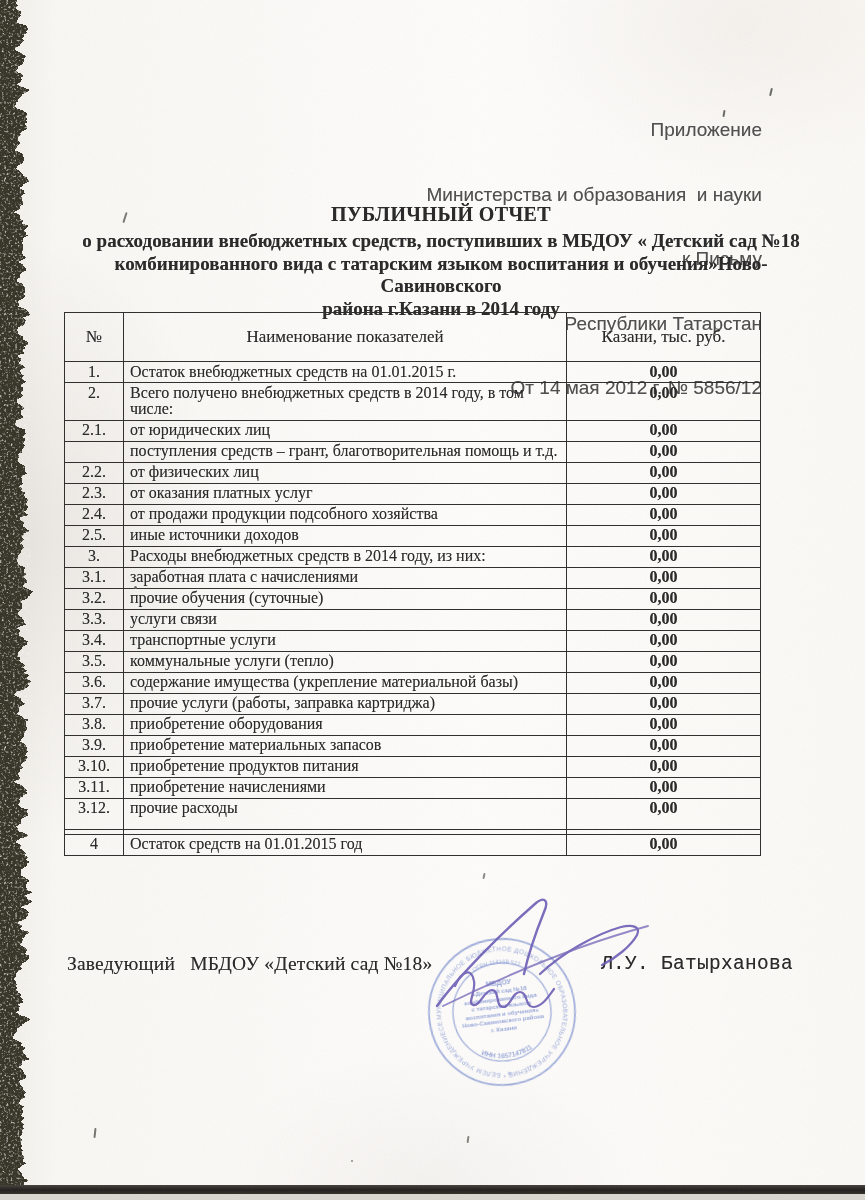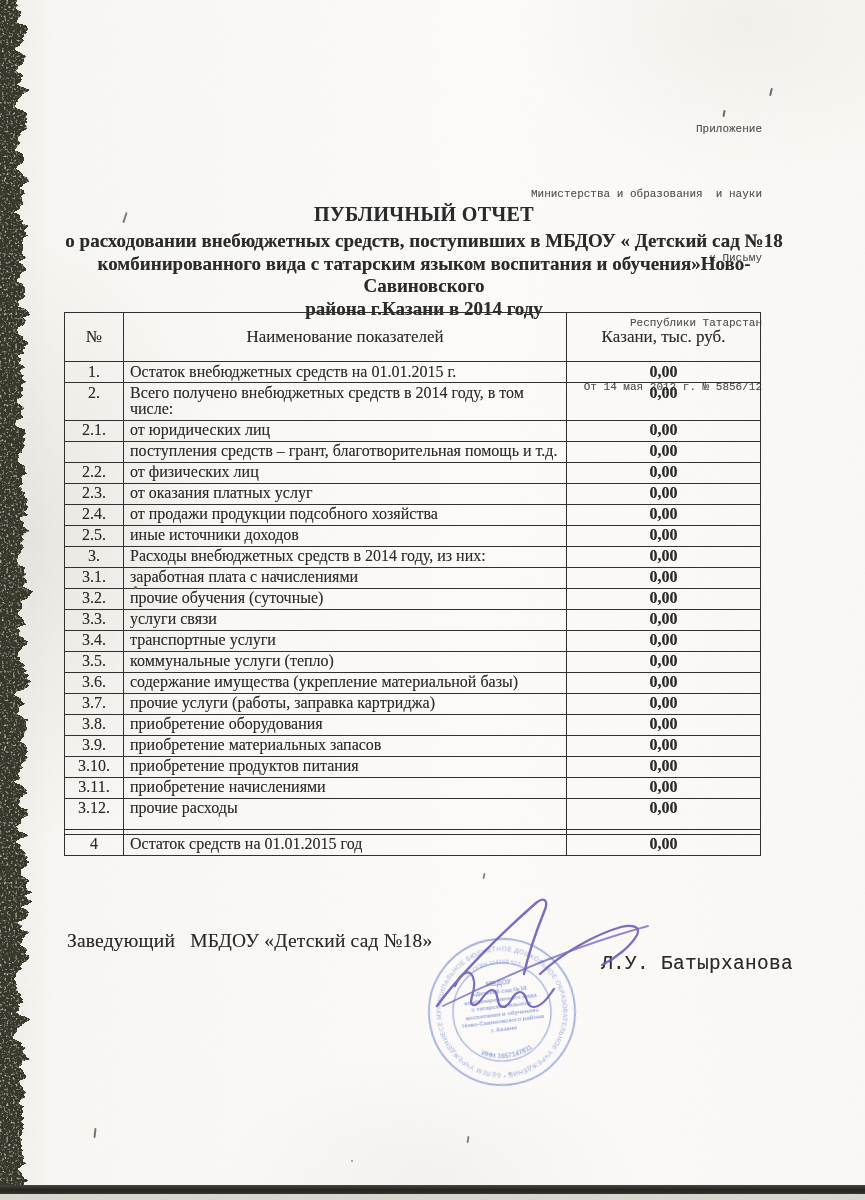--- a/index.html
+++ b/index.html
@@ -11,41 +11,41 @@
       radial-gradient(ellipse 300px 200px at 50% 99%, rgba(205,200,192,0.18), transparent 70%),
       linear-gradient(90deg,#efede7 0,#f9f7f3 6%,#fdfcfa 55%,#fbf9f5 100%);
     font-family:"Liberation Serif",serif;color:#272727;
   }
   .left-band{position:absolute;left:0;top:0;z-index:4;}
   .bottom-band{position:absolute;left:0;right:0;top:1185px;height:9px;z-index:4;
     background:linear-gradient(#45413b,#211f1c 55%,#33302b);}
   .bottom-under{position:absolute;left:0;right:0;top:1194px;height:6px;background:#dad7d1;z-index:4;}
 
   .corner-header{position:absolute;top:76px;right:103px;z-index:2;text-align:right;
-    font-family:Liberation Mono, monospace;font-size:11px;line-height:21.5px;
+    font-family:Liberation Sans, sans-serif;font-size:19px;line-height:21.5px;
     color:#4d4d4d;white-space:pre;text-shadow:0 0 0.4px rgba(80,80,80,0.35);}
 
-  .title-block{position:absolute;top:203px;left:60px;width:728px;z-index:2;text-align:center;
+  .title-block{position:absolute;top:203px;left:77px;width:728px;z-index:2;text-align:center;
     font-weight:bold;text-shadow:0 0 0.5px rgba(40,40,40,0.45);}
   .title-main{font-size:20px;letter-spacing:0.4px;margin-bottom:4px;}
   .title-sub{font-size:19px;line-height:22.5px;}
 
   .report-table{position:absolute;top:312px;left:64px;width:696px;z-index:2;
     border-collapse:collapse;table-layout:fixed;
     text-shadow:0 0 0.5px rgba(40,40,40,0.4);}
   .report-table th,.report-table td{border:1.8px solid #2e2d2b;}
   .report-table th{height:44px;font-weight:normal;font-size:17px;text-align:center;vertical-align:middle;padding:2px;}
   .report-table td{font-size:16px;line-height:16.5px;padding:1.5px 6px 2px;vertical-align:top;}
   .c-num{text-align:center;padding-left:2px;padding-right:2px;}
   .c-label{padding-left:9px;padding-right:16px;}
   .c-value{text-align:center;font-weight:bold;}
   .row-tall td{padding-bottom:12px;}
   .row-spacer td{height:4px;padding:0;line-height:0;font-size:0;}
 
-  .sig-left{position:absolute;left:67px;top:930px;z-index:1;font-size:19.5px;letter-spacing:0.2px;
+  .sig-left{position:absolute;left:67px;top:953px;z-index:1;font-size:19.5px;letter-spacing:0.2px;
     white-space:pre;text-shadow:0 0 0.5px rgba(40,40,40,0.45);}
   .sig-name{position:absolute;left:601px;top:953px;z-index:1;font-size:19.5px;letter-spacing:0.3px;
     text-shadow:0 0 0.5px rgba(40,40,40,0.45);font-family:Liberation Mono, monospace;}
 
   .stamp{position:absolute;left:417px;top:927px;z-index:3;transform:rotate(-7deg);
     filter:blur(0.3px);opacity:0.88;}
   .stamp text{font-family:"Liberation Sans",sans-serif;fill:#7b8ed0;}
 
   .signature-svg{position:absolute;left:420px;top:866px;z-index:5;filter:blur(0.2px);}
 

